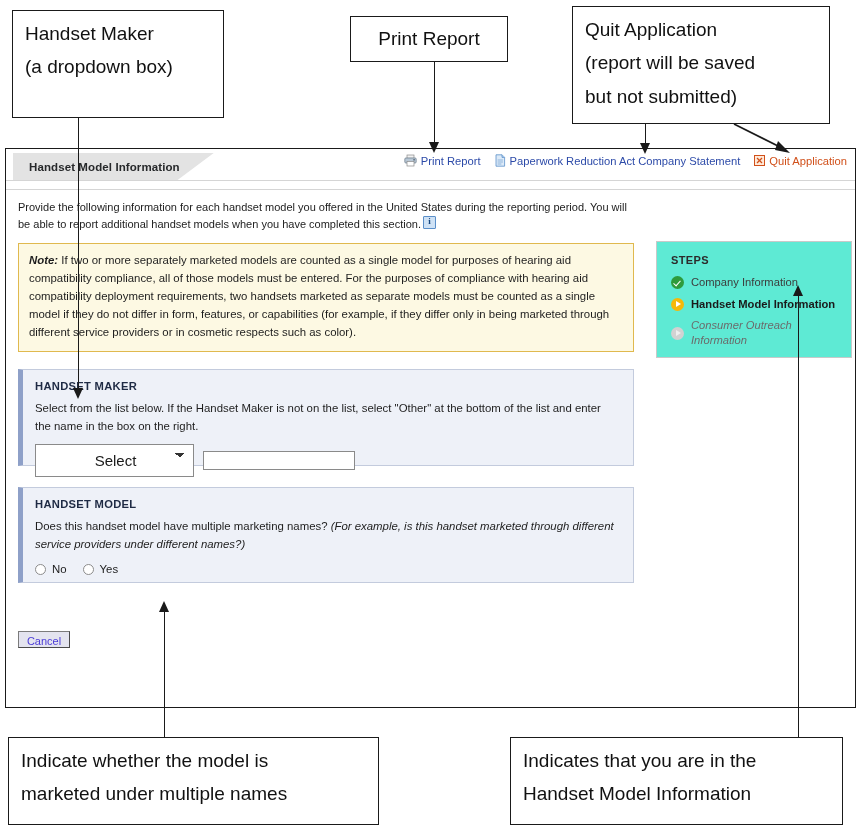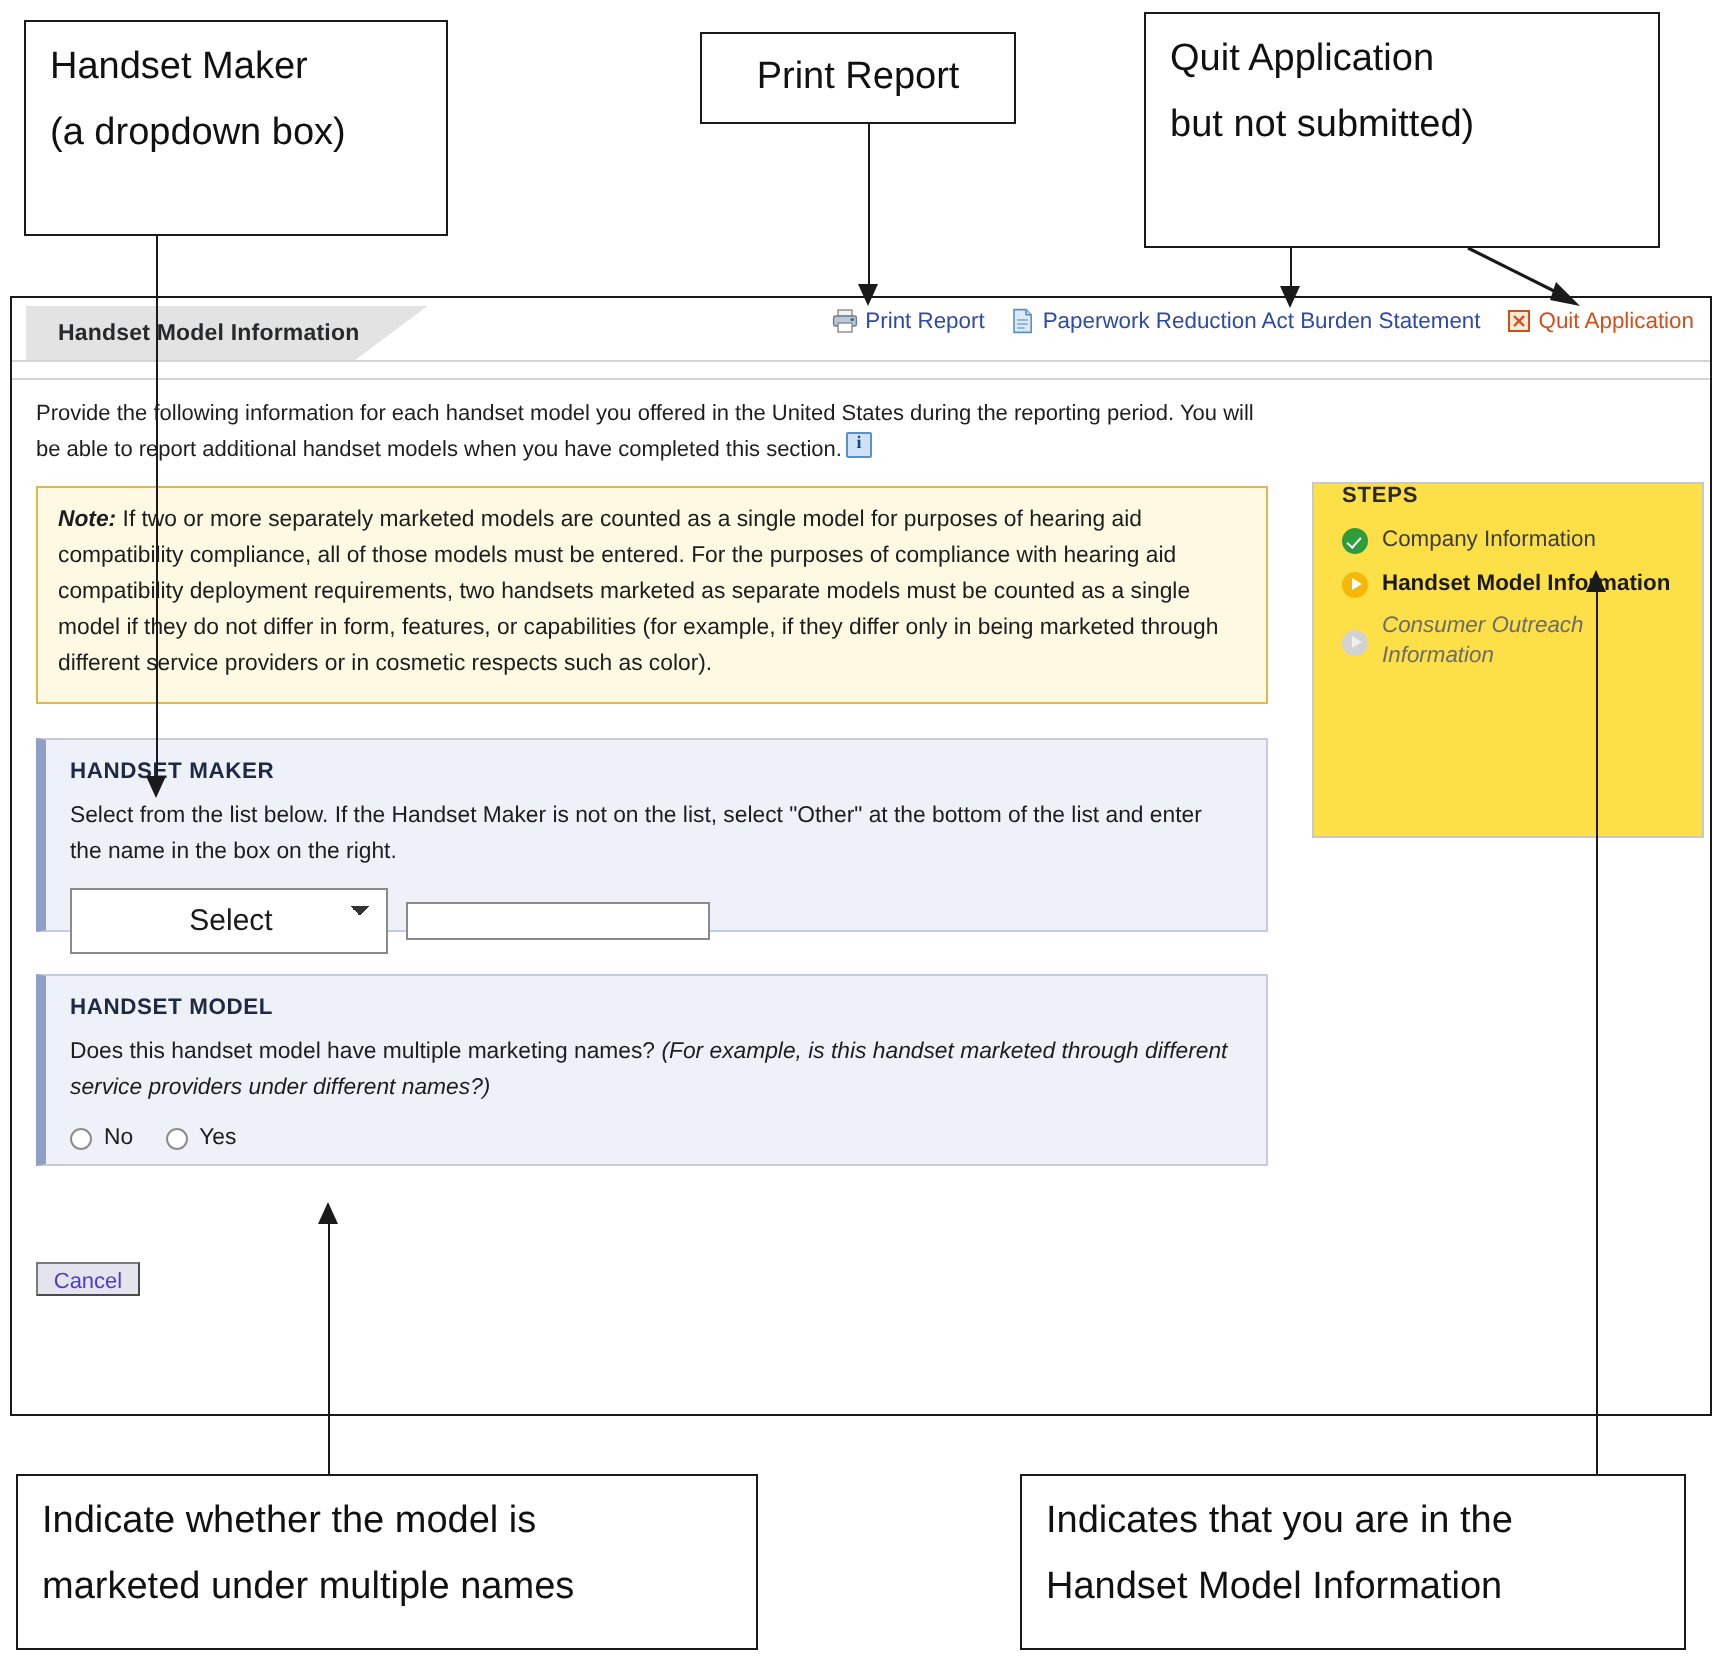--- a/index.html
+++ b/index.html
@@ -115,23 +115,23 @@
     border:1px solid #e0b94e;
     background:#fdf9e3;
     box-sizing:border-box;
     padding:8px 10px 9px 10px;
     font-size:11.4px;color:#1d1d1d;line-height:1.57;
   }
   #note-box b{font-style:italic;}
 
   
   #steps-panel{
-    position:absolute;left:650px;top:50px;width:196px;height:178px;
-    border:1px solid #c9c9c9;background:#fde047;box-sizing:border-box;
-    padding:0 12px 0 14px;
+    position:absolute;left:650px;top:50px;width:196px;height:117px;
+    border:1px solid #c9c9c9;background:#5eead4;box-sizing:border-box;
+    padding:12px 12px 0 14px;
   }
   #steps-title{font-size:11px;font-weight:bold;color:#2b2b2b;letter-spacing:.4px;margin-bottom:9px;}
   .step-row{display:flex;align-items:center;gap:7px;margin-bottom:7px;}
   .step-label{font-size:11.2px;color:#3c3c3c;line-height:1.3;}
   .step-label.current{font-weight:bold;color:#1a1a1a;}
   .step-label.pending{color:#6b6b6b;font-style:italic;}
   .badge{width:13px;height:13px;border-radius:50%;flex:0 0 auto;margin-top:1px;position:relative;}
   .badge.done{background:#2e9b3c;}
   .badge.done::after{
     content:"";position:absolute;left:3.5px;top:2.5px;width:3px;height:6px;
@@ -222,20 +222,21 @@
   <div>Handset Maker</div>
   <div>(a dropdown box)</div>
 </div>
 
 <div class="callout" id="co-print" style="left:350px;top:16px;width:158px;height:46px;display:flex;align-items:center;justify-content:center;">
   <div>Print Report</div>
 </div>
 
 <div class="callout" id="co-quit" style="left:572px;top:6px;width:258px;height:118px;">
   <div>Quit Application</div>
+  <div>(report will be saved</div>
   <div>but not submitted)</div>
 </div>
 
 <div class="callout" id="co-multi" style="left:8px;top:737px;width:371px;height:88px;">
   <div>Indicate whether the model is</div>
   <div>marketed under multiple names</div>
 </div>
 
 <div class="callout" id="co-step" style="left:510px;top:737px;width:333px;height:88px;">
   <div>Indicates that you are in the</div>
@@ -288,21 +289,21 @@
       <div class="hlink">
         <span class="ico">
           <svg width="11" height="13" viewBox="0 0 11 13">
             <path d="M1 0.8 H7 L9.6 3.4 V12.2 H1 Z" fill="#dceaf8" stroke="#5b8fc9" stroke-width="0.8"></path>
             <path d="M7 0.8 V3.4 H9.6" fill="#b7d4f0" stroke="#5b8fc9" stroke-width="0.8"></path>
             <line x1="2.6" y1="6" x2="7.9" y2="6" stroke="#6f9fd0" stroke-width="0.7"></line>
             <line x1="2.6" y1="8" x2="7.9" y2="8" stroke="#6f9fd0" stroke-width="0.7"></line>
             <line x1="2.6" y1="10" x2="6.4" y2="10" stroke="#6f9fd0" stroke-width="0.7"></line>
           </svg>
         </span>
-        <span class="lbl">Paperwork Reduction Act Burden Statement</span>
+        <span class="lbl">Paperwork Reduction Act Company Statement</span>
       </div>
 
       <div class="hlink quit">
         <span class="ico">
           <svg width="11" height="11" viewBox="0 0 11 11">
             <rect x="0.5" y="0.5" width="10" height="10" fill="#ffe9d8" stroke="#d1501a" stroke-width="1"></rect>
             <line x1="3" y1="3" x2="8" y2="8" stroke="#d1501a" stroke-width="1.2"></line>
             <line x1="8" y1="3" x2="3" y2="8" stroke="#d1501a" stroke-width="1.2"></line>
           </svg>
         </span>

